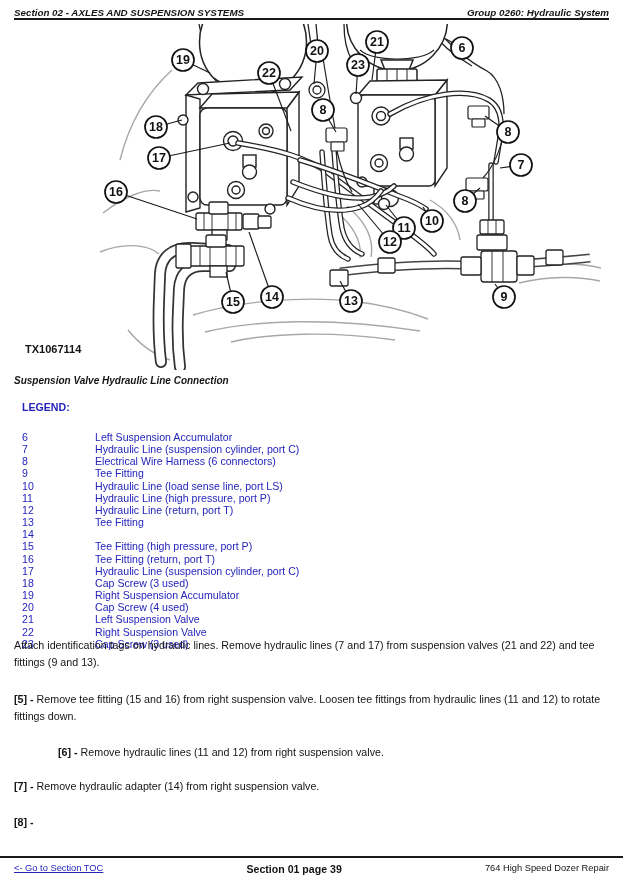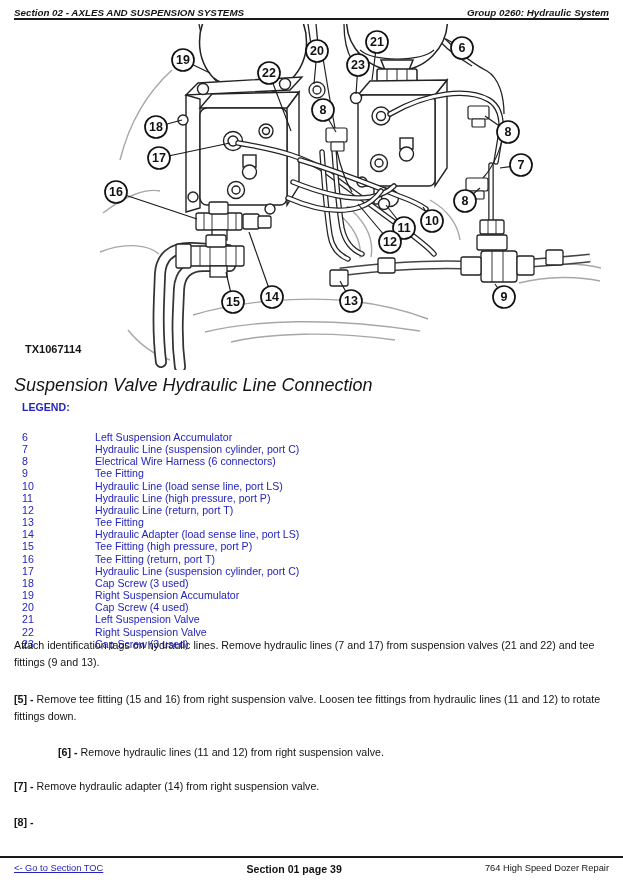--- a/index.html
+++ b/index.html
@@ -18,21 +18,21 @@
   .tube-outer{fill:none;stroke:#222;stroke-width:5.5;stroke-linecap:round;}
   .tube-inner{fill:none;stroke:#fff;stroke-width:3;stroke-linecap:round;}
   .hose-outer{fill:none;stroke:#333;stroke-width:12;stroke-linecap:round;}
   .hose-inner{fill:none;stroke:#fff;stroke-width:8.5;stroke-linecap:round;}
   .bigtube-outer{fill:none;stroke:#444;stroke-width:9;stroke-linecap:butt;}
   .bigtube-inner{fill:none;stroke:#fff;stroke-width:6;stroke-linecap:butt;}
   .leader{stroke:#1a1a1a;stroke-width:1.15;fill:none;}
   .callout-circle{fill:#ffffff;stroke:#111;stroke-width:1.7;}
   .callout-num{font-family:"Liberation Sans",sans-serif;font-size:12.5px;font-weight:bold;fill:#111;text-anchor:middle;}
   .tx-label{position:absolute;top:343px;left:25px;font-size:11px;font-weight:bold;}
-  .caption{position:absolute;top:375px;left:14px;font-size:18px;font-weight:normal;font-style:italic;}
+  .caption{position:absolute;top:375px;left:14px;font-size:10px;font-weight:bold;font-style:italic;}
   
   .legend{position:absolute;top:401px;left:22px;font-size:10.6px;}
   .legend-title{font-weight:bold;margin-bottom:18px;}
   .legend-row{display:flex;line-height:12.15px;}
   .legend-num{width:73px;flex:0 0 73px;}
   
   .para{position:absolute;left:14px;width:600px;font-size:10.7px;line-height:17px;}
   .p-intro{top:637px;}
   .p-s5{top:691px;}
   .p-s6{top:744px;padding-left:44px;}
@@ -350,21 +350,20 @@
         <div class="legend-row">
           <span class="legend-num">12</span>
           <span class="legend-label">Hydraulic Line (return, port T)</span>
         </div>
         <div class="legend-row">
           <span class="legend-num">13</span>
           <span class="legend-label">Tee Fitting</span>
         </div>
         <div class="legend-row">
           <span class="legend-num">14</span>
-          <span class="legend-label">Hydraulic Adapter (load sense line, port LS)</span>
         </div>
         <div class="legend-row">
           <span class="legend-num">15</span>
           <span class="legend-label">Tee Fitting (high pressure, port P)</span>
         </div>
         <div class="legend-row">
           <span class="legend-num">16</span>
           <span class="legend-label">Tee Fitting (return, port T)</span>
         </div>
         <div class="legend-row">

